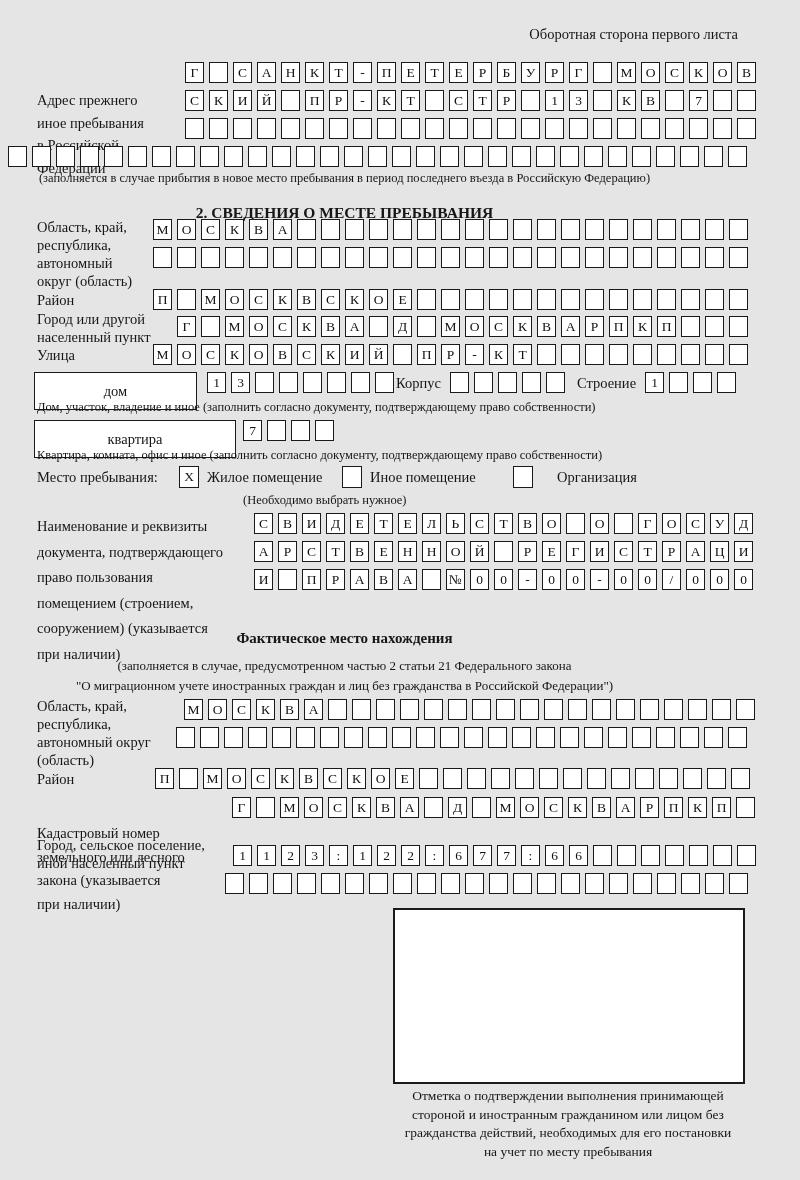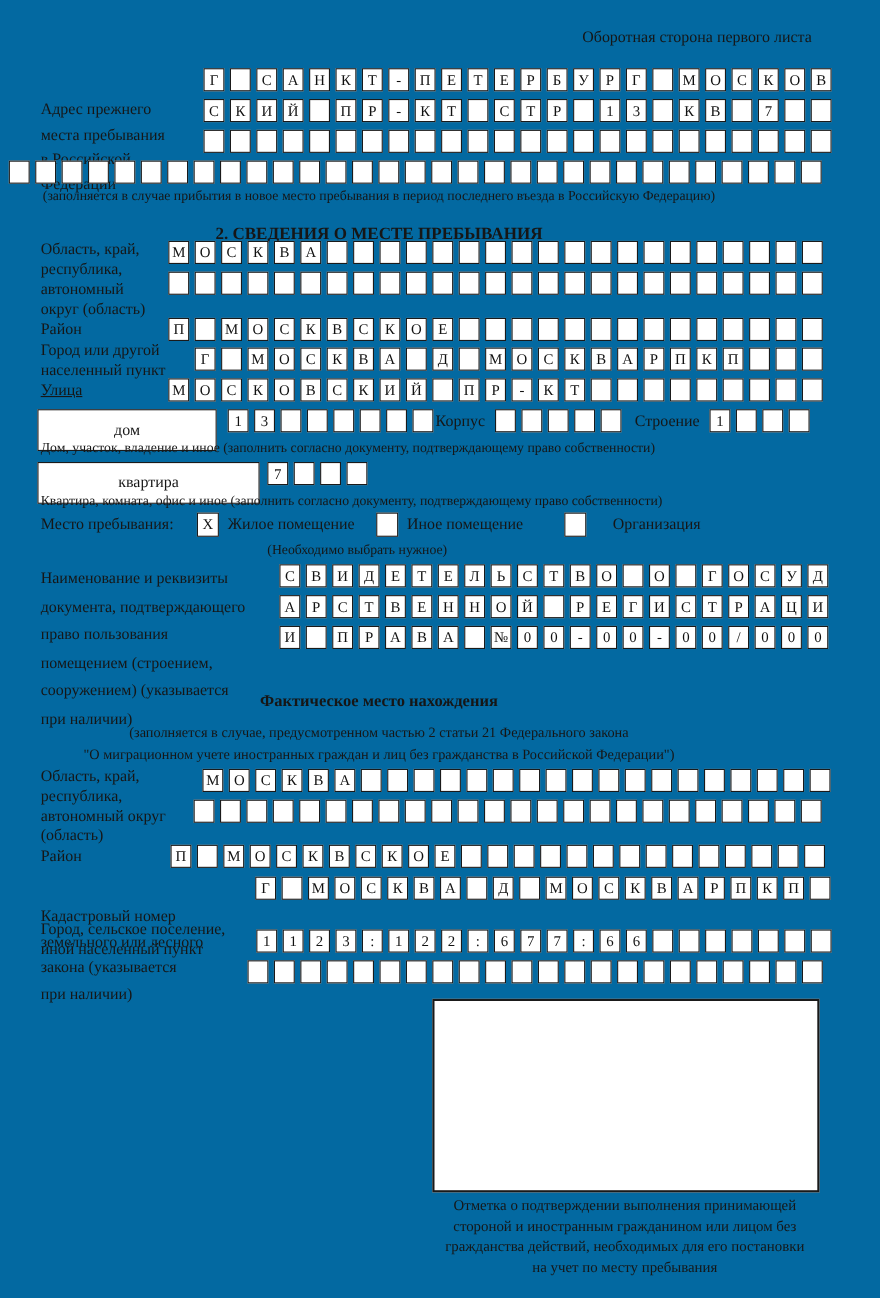--- a/index.html
+++ b/index.html
@@ -1,18 +1,18 @@
 <!DOCTYPE html>
 <html><head>
 <meta charset="utf-8">
 <style>
   * { box-sizing: border-box; margin: 0; padding: 0; }
   html,body { background:#fff; }
   .page {
-    position: relative; width: 800px; height: 1180px; background: #0369a1;
+    position: relative; width: 800px; height: 1180px; background: #e5e5e5;
     font-family: "Liberation Serif", serif; color: #161616; overflow: hidden;
   }
   .label { position: absolute; font-size: 14.5px; color: #161616; }
   .caption { position: absolute; font-size: 12.5px; color: #161616; }
   .center { left: 0; width: 689px; text-align: center; }
   .title { position: absolute; font-weight: bold; font-size: 15.5px; }
   .cellrow { position: absolute; display: flex; gap: 5px; }
   .cell {
     width: 19px; height: 21px; border: 1.6px solid #1a1a1a; background: #fff;
     display: flex; align-items: center; justify-content: center;
@@ -32,21 +32,21 @@
 </style>
 </head>
 <body>
 
 <div class="page">
 
   <div class="label" style="top:26px; right:62px; font-size:14.5px;">Оборотная сторона первого листа</div>
 
   <div class="label" style="left:37px; top:61px; line-height:22.5px;margin-top:28px;">
       <div class="line">Адрес прежнего</div>
-      <div class="line">места пребывания</div>
+      <div class="line">иное пребывания</div>
       <div class="line">в Российской</div>
       <div class="line">Федерации</div>
     </div>
   <div class="cellrow" style="left:185px; top:62px;">
       <div class="cell">Г</div>
       <div class="cell"></div>
       <div class="cell">С</div>
       <div class="cell">А</div>
       <div class="cell">Н</div>
       <div class="cell">К</div>
@@ -272,21 +272,21 @@
       <div class="cell">А</div>
       <div class="cell">Р</div>
       <div class="cell">П</div>
       <div class="cell">К</div>
       <div class="cell">П</div>
       <div class="cell"></div>
       <div class="cell"></div>
       <div class="cell"></div>
     </div>
 
-  <div class="label" style="left:37px; top:347px;text-decoration:underline;">Улица</div>
+  <div class="label" style="left:37px; top:347px;">Улица</div>
   <div class="cellrow" style="left:153px; top:344px;">
       <div class="cell">М</div>
       <div class="cell">О</div>
       <div class="cell">С</div>
       <div class="cell">К</div>
       <div class="cell">О</div>
       <div class="cell">В</div>
       <div class="cell">С</div>
       <div class="cell">К</div>
       <div class="cell">И</div>

